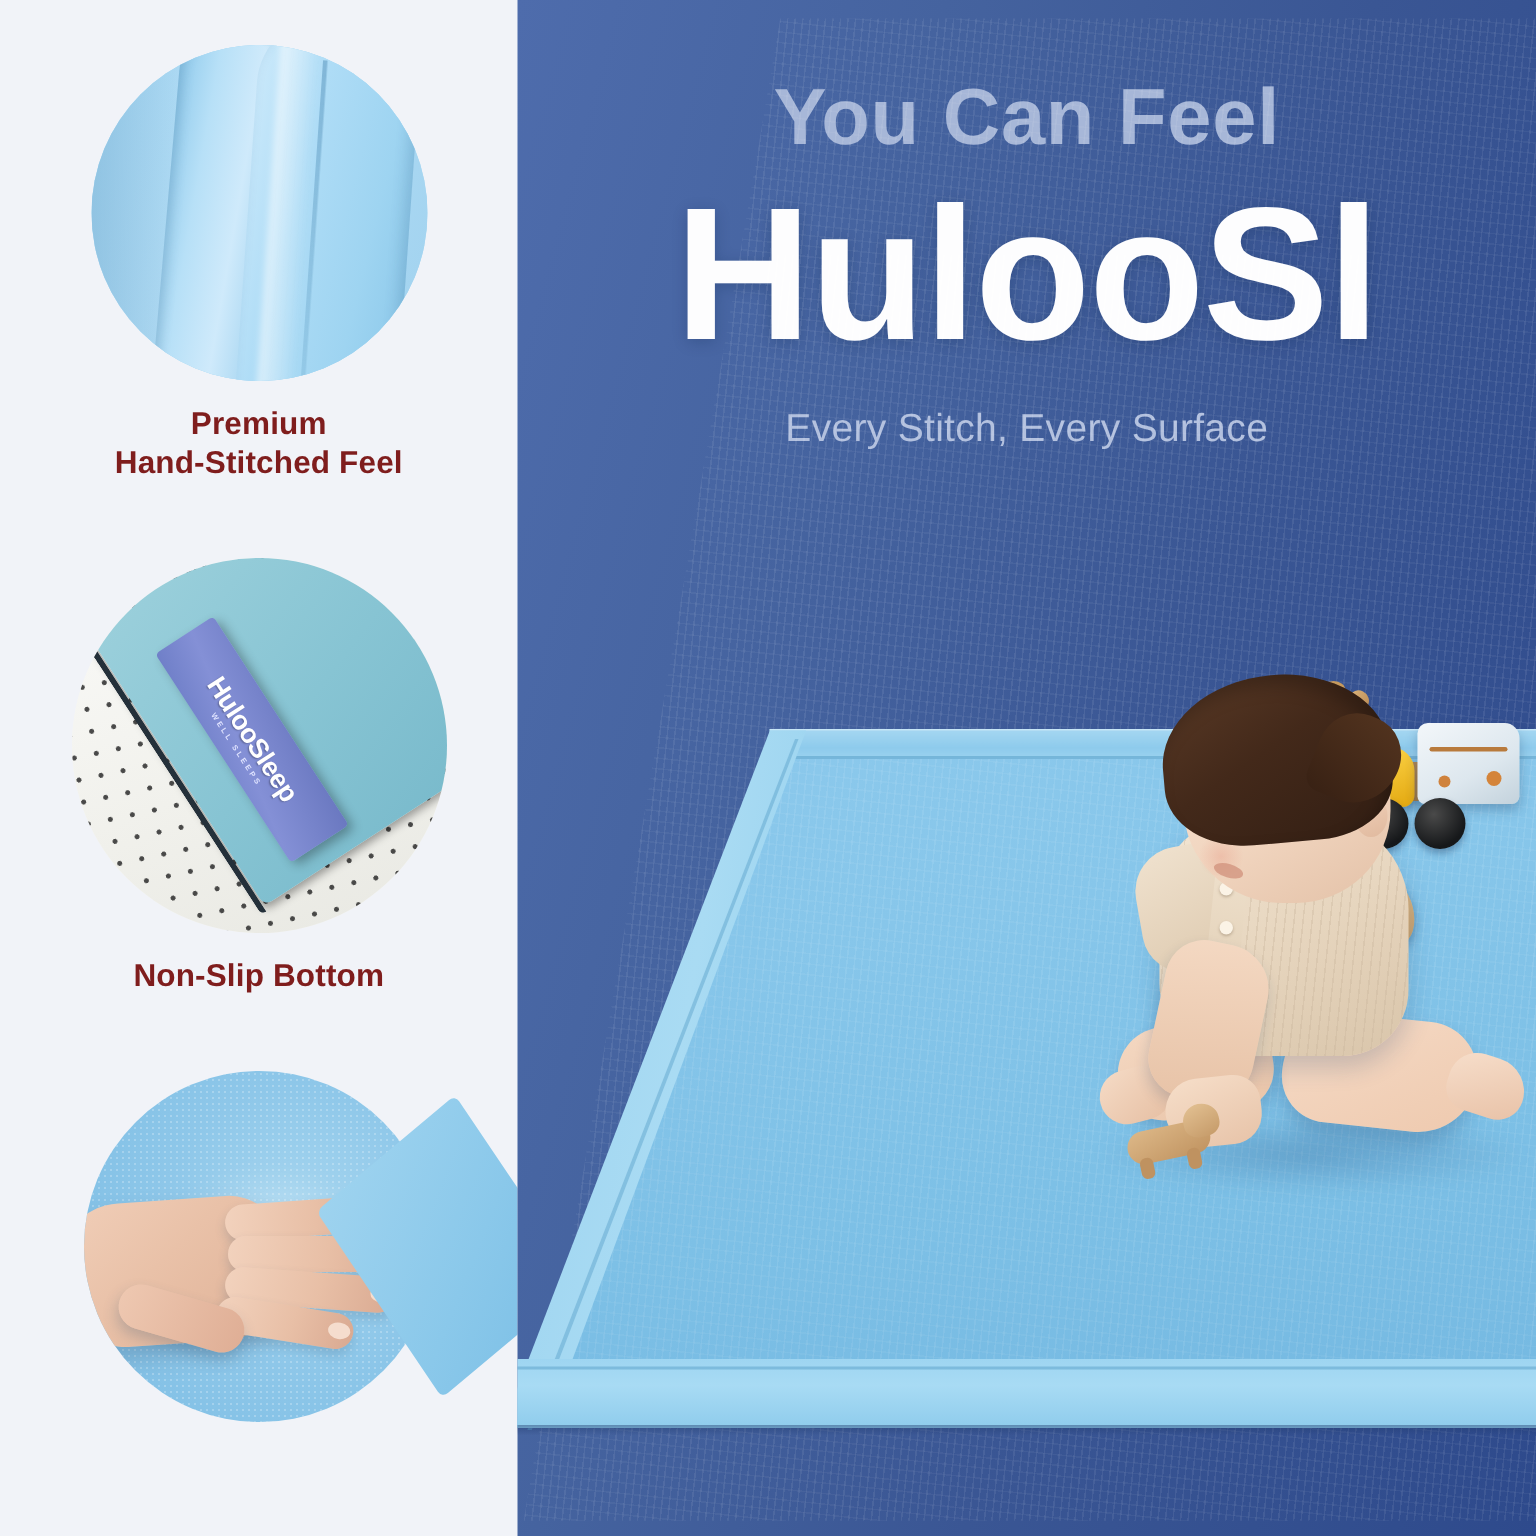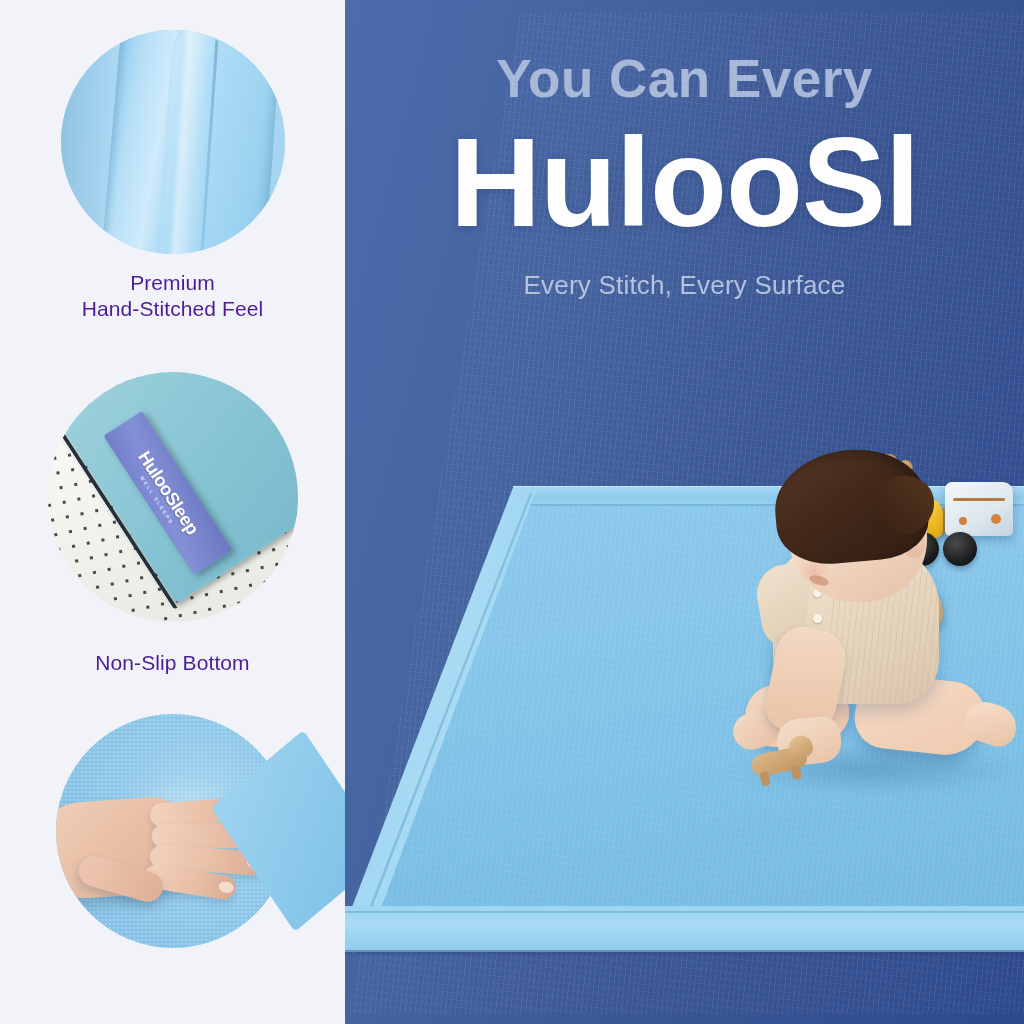--- a/index.html
+++ b/index.html
@@ -16,21 +16,21 @@
     position:absolute; left:0; top:0; width:345px; height:1024px;
     background:#f1f3f8;
     overflow:hidden;
   }
   .feature { position:absolute; left:0; width:345px; text-align:center; }
   .feature-circle {
     position:relative; border-radius:50%; overflow:hidden;
     margin:0 auto; box-shadow:0 0 0 0 rgba(0,0,0,0);
   }
   .feature-label {
-    color:#4c1d95; font-weight:400; letter-spacing:.1px;
+    color:#7f1d1d; font-weight:700; letter-spacing:.1px;
     line-height:1.22; font-size:21px;
   }
 
   
   .c1 { width:224px; height:224px; background:#a9d8f2; }
   .c1 .sky { position:absolute; inset:0;
     background:linear-gradient(110deg,#a5d6f2 0%,#b4ddf5 45%,#a0d2ef 100%); }
   .c1 .fold-a { position:absolute; left:50px; top:-14px; width:70px; height:260px;
     background:linear-gradient(95deg,#8fcaec 0%,#b7e0f7 30%,#cfeafb 62%,#9cd0ee 100%);
     transform:rotate(5deg); border-radius:34px 34px 10px 10px;
@@ -405,21 +405,21 @@
         <div class="base"></div>
         <div class="dots"></div>
         <div class="brand-emboss">HulooSl</div>
         <div class="mat-blue"></div>
         <div class="mat-edge"></div>
         <div class="tag">
           <div class="tag-txt">HulooSleep</div>
           <div class="tag-sub">WELL SLEEPS</div>
         </div>
       </div>
-      <div class="feature-label" style="margin-top:28px;">
+      <div class="feature-label" style="margin-top:16px;">
         <div>Non-Slip Bottom</div>
       </div>
     </div>
 
     <div class="feature" style="top:714px;">
       <div class="feature-circle c3">
         <div class="fab"></div>
         <div class="fab-tex"></div>
         <div class="press"></div>
         <div class="palm"></div>
@@ -438,21 +438,21 @@
         <div class="thumb"></div>
       </div>
     </div>
 
     <div class="peek-mat"></div>
   </div>
 
   <div class="right-panel">
 
     <div class="headline">
-      <div class="kicker">You Can Every</div>
+      <div class="kicker">You Can Feel</div>
       <div class="hero-word">HulooSl</div>
       <div class="subline">Every Stitch, Every Surface</div>
     </div>
 
     <div class="mat-wrap">
       <div class="mat-body"></div>
       <div class="mat-tex"></div>
       <div class="mat-border-top"></div>
       <div class="mat-stitch-top"></div>
       <div class="mat-border-left"></div>

